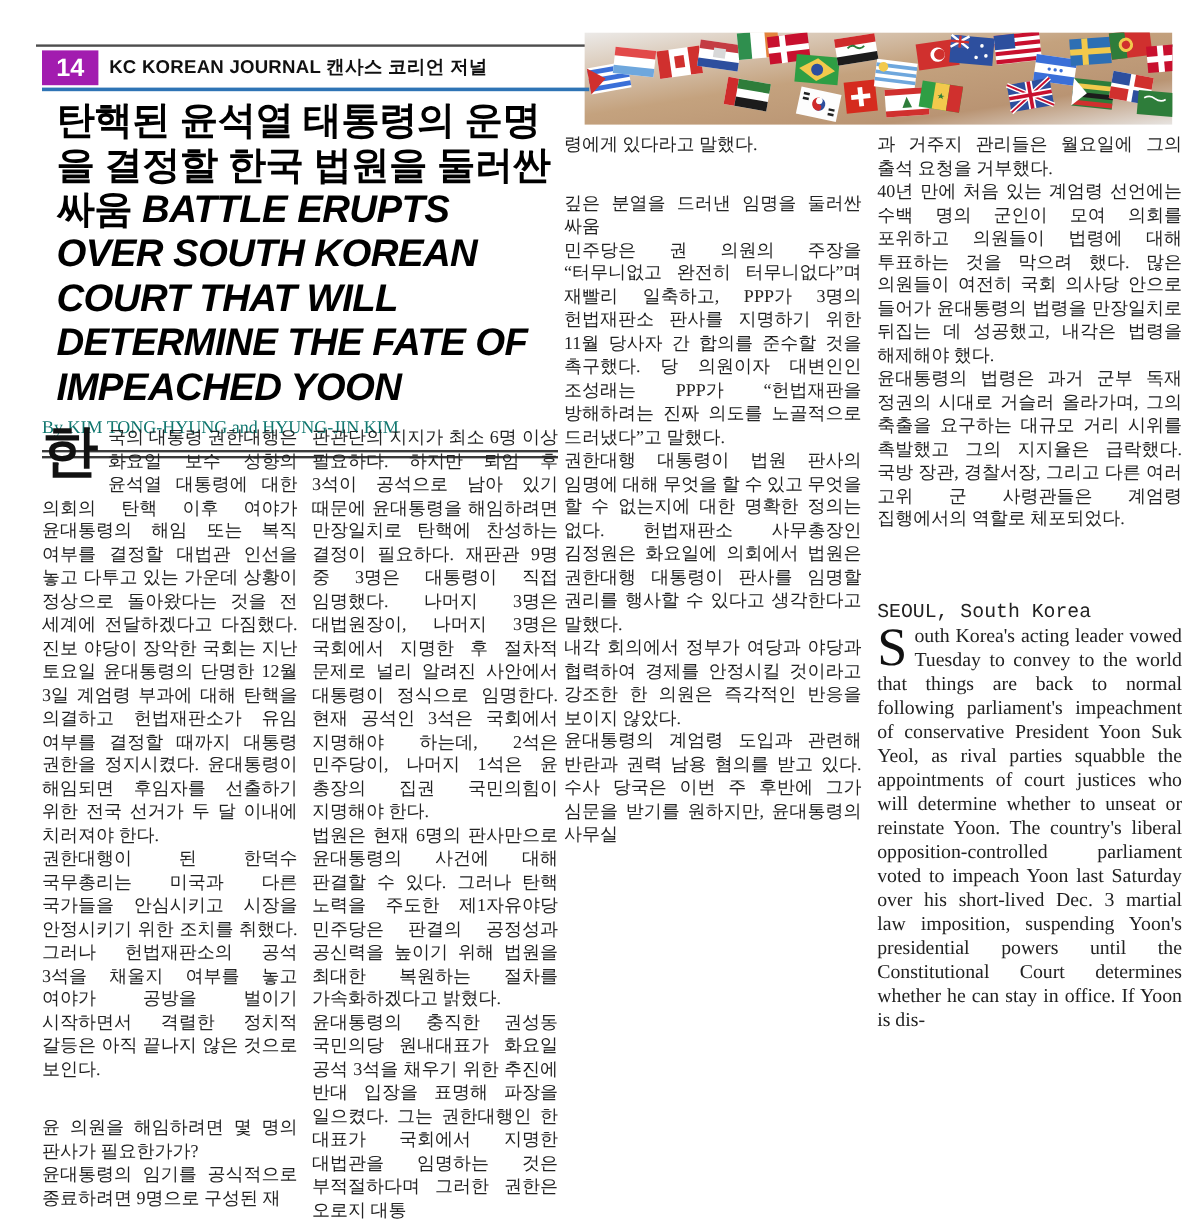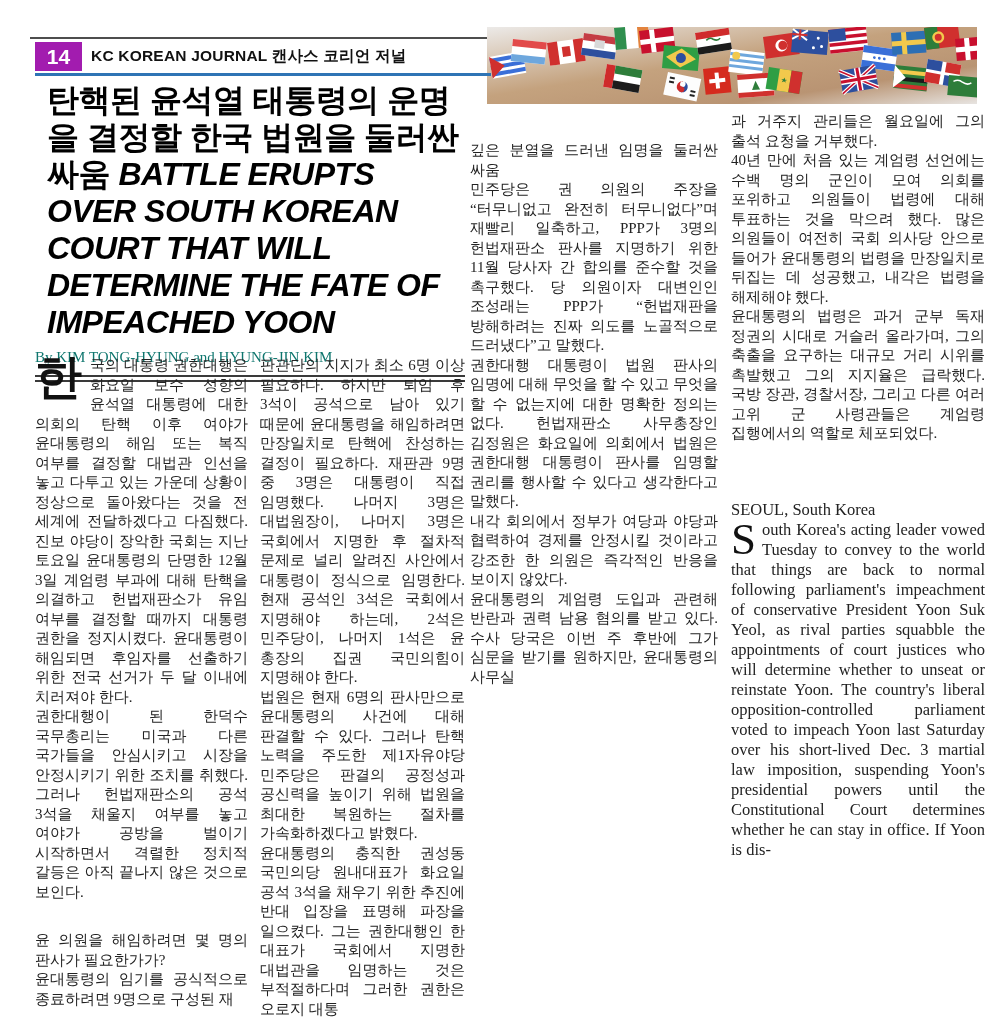--- a/index.html
+++ b/index.html
@@ -38,21 +38,21 @@
   .col p{margin:0;}
   .col p.gap{margin-top:29px;}
   .col1{left:35px;top:356px;width:213px;height:664px;}
   .col2{left:260px;top:356px;width:205px;height:664px;}
   .col3{left:470px;top:112px;width:248px;height:908px;}
   .col4{left:731px;top:112px;width:254px;height:908px;}
   .dropcap-ko{
     float:left;font-weight:bold;font-size:47px;line-height:38px;
     padding:2px 8px 0 0;color:#111;
   }
-  .dateline{margin-top:56px !important;font-size:16.5px;}
+  .dateline{margin-top:56px !important;font-size:16.5px;font-family:Liberation Mono, monospace;}
   .english{font-size:16.5px;line-height:20px;}
   .dropcap-en{float:left;font-size:45px;line-height:37px;padding:1px 6px 0 0;color:#111;}
 </style>
 </head>
 <body>
 
 <div class="top-rule"></div>
 
 <svg class="flags-photo" viewBox="0 0 490 77" preserveAspectRatio="none">
   <defs>
@@ -241,20 +241,21 @@
   <p>윤대통령의 임기를 공식적으로 종료하려면 9명으로 구성된 재</p>
 </div>
 
 <div class="col col2">
   <p>판관단의 지지가 최소 6명 이상 필요하다. 하지만 퇴임 후 3석이 공석으로 남아 있기 때문에 윤대통령을 해임하려면 만장일치로 탄핵에 찬성하는 결정이 필요하다. 재판관 9명 중 3명은 대통령이 직접 임명했다. 나머지 3명은 대법원장이, 나머지 3명은 국회에서 지명한 후 절차적 문제로 널리 알려진 사안에서 대통령이 정식으로 임명한다. 현재 공석인 3석은 국회에서 지명해야 하는데, 2석은 민주당이, 나머지 1석은 윤 총장의 집권 국민의힘이 지명해야 한다.</p>
   <p>법원은 현재 6명의 판사만으로 윤대통령의 사건에 대해 판결할 수 있다. 그러나 탄핵 노력을 주도한 제1자유야당 민주당은 판결의 공정성과 공신력을 높이기 위해 법원을 최대한 복원하는 절차를 가속화하겠다고 밝혔다.</p>
   <p>윤대통령의 충직한 권성동 국민의당 원내대표가 화요일 공석 3석을 채우기 위한 추진에 반대 입장을 표명해 파장을 일으켰다. 그는 권한대행인 한 대표가 국회에서 지명한 대법관을 임명하는 것은 부적절하다며 그러한 권한은 오로지 대통</p>
 </div>
 
 <div class="col col3">
+  <p>령에게 있다라고 말했다.</p>
   <p class="gap">깊은 분열을 드러낸 임명을 둘러싼 싸움</p>
   <p>민주당은 권 의원의 주장을 “터무니없고 완전히 터무니없다”며 재빨리 일축하고, PPP가 3명의 헌법재판소 판사를 지명하기 위한 11월 당사자 간 합의를 준수할 것을 촉구했다. 당 의원이자 대변인인 조성래는 PPP가 “헌법재판을 방해하려는 진짜 의도를 노골적으로 드러냈다”고 말했다.</p>
   <p>권한대행 대통령이 법원 판사의 임명에 대해 무엇을 할 수 있고 무엇을 할 수 없는지에 대한 명확한 정의는 없다. 헌법재판소 사무총장인 김정원은 화요일에 의회에서 법원은 권한대행 대통령이 판사를 임명할 권리를 행사할 수 있다고 생각한다고 말했다.</p>
   <p>내각 회의에서 정부가 여당과 야당과 협력하여 경제를 안정시킬 것이라고 강조한 한 의원은 즉각적인 반응을 보이지 않았다.</p>
   <p>윤대통령의 계엄령 도입과 관련해 반란과 권력 남용 혐의를 받고 있다. 수사 당국은 이번 주 후반에 그가 심문을 받기를 원하지만, 윤대통령의 사무실</p>
 </div>
 
 <div class="col col4">
   <p>과 거주지 관리들은 월요일에 그의 출석 요청을 거부했다.</p>
   <p>40년 만에 처음 있는 계엄령 선언에는 수백 명의 군인이 모여 의회를 포위하고 의원들이 법령에 대해 투표하는 것을 막으려 했다. 많은 의원들이 여전히 국회 의사당 안으로 들어가 윤대통령의 법령을 만장일치로 뒤집는 데 성공했고, 내각은 법령을 해제해야 했다.</p>

